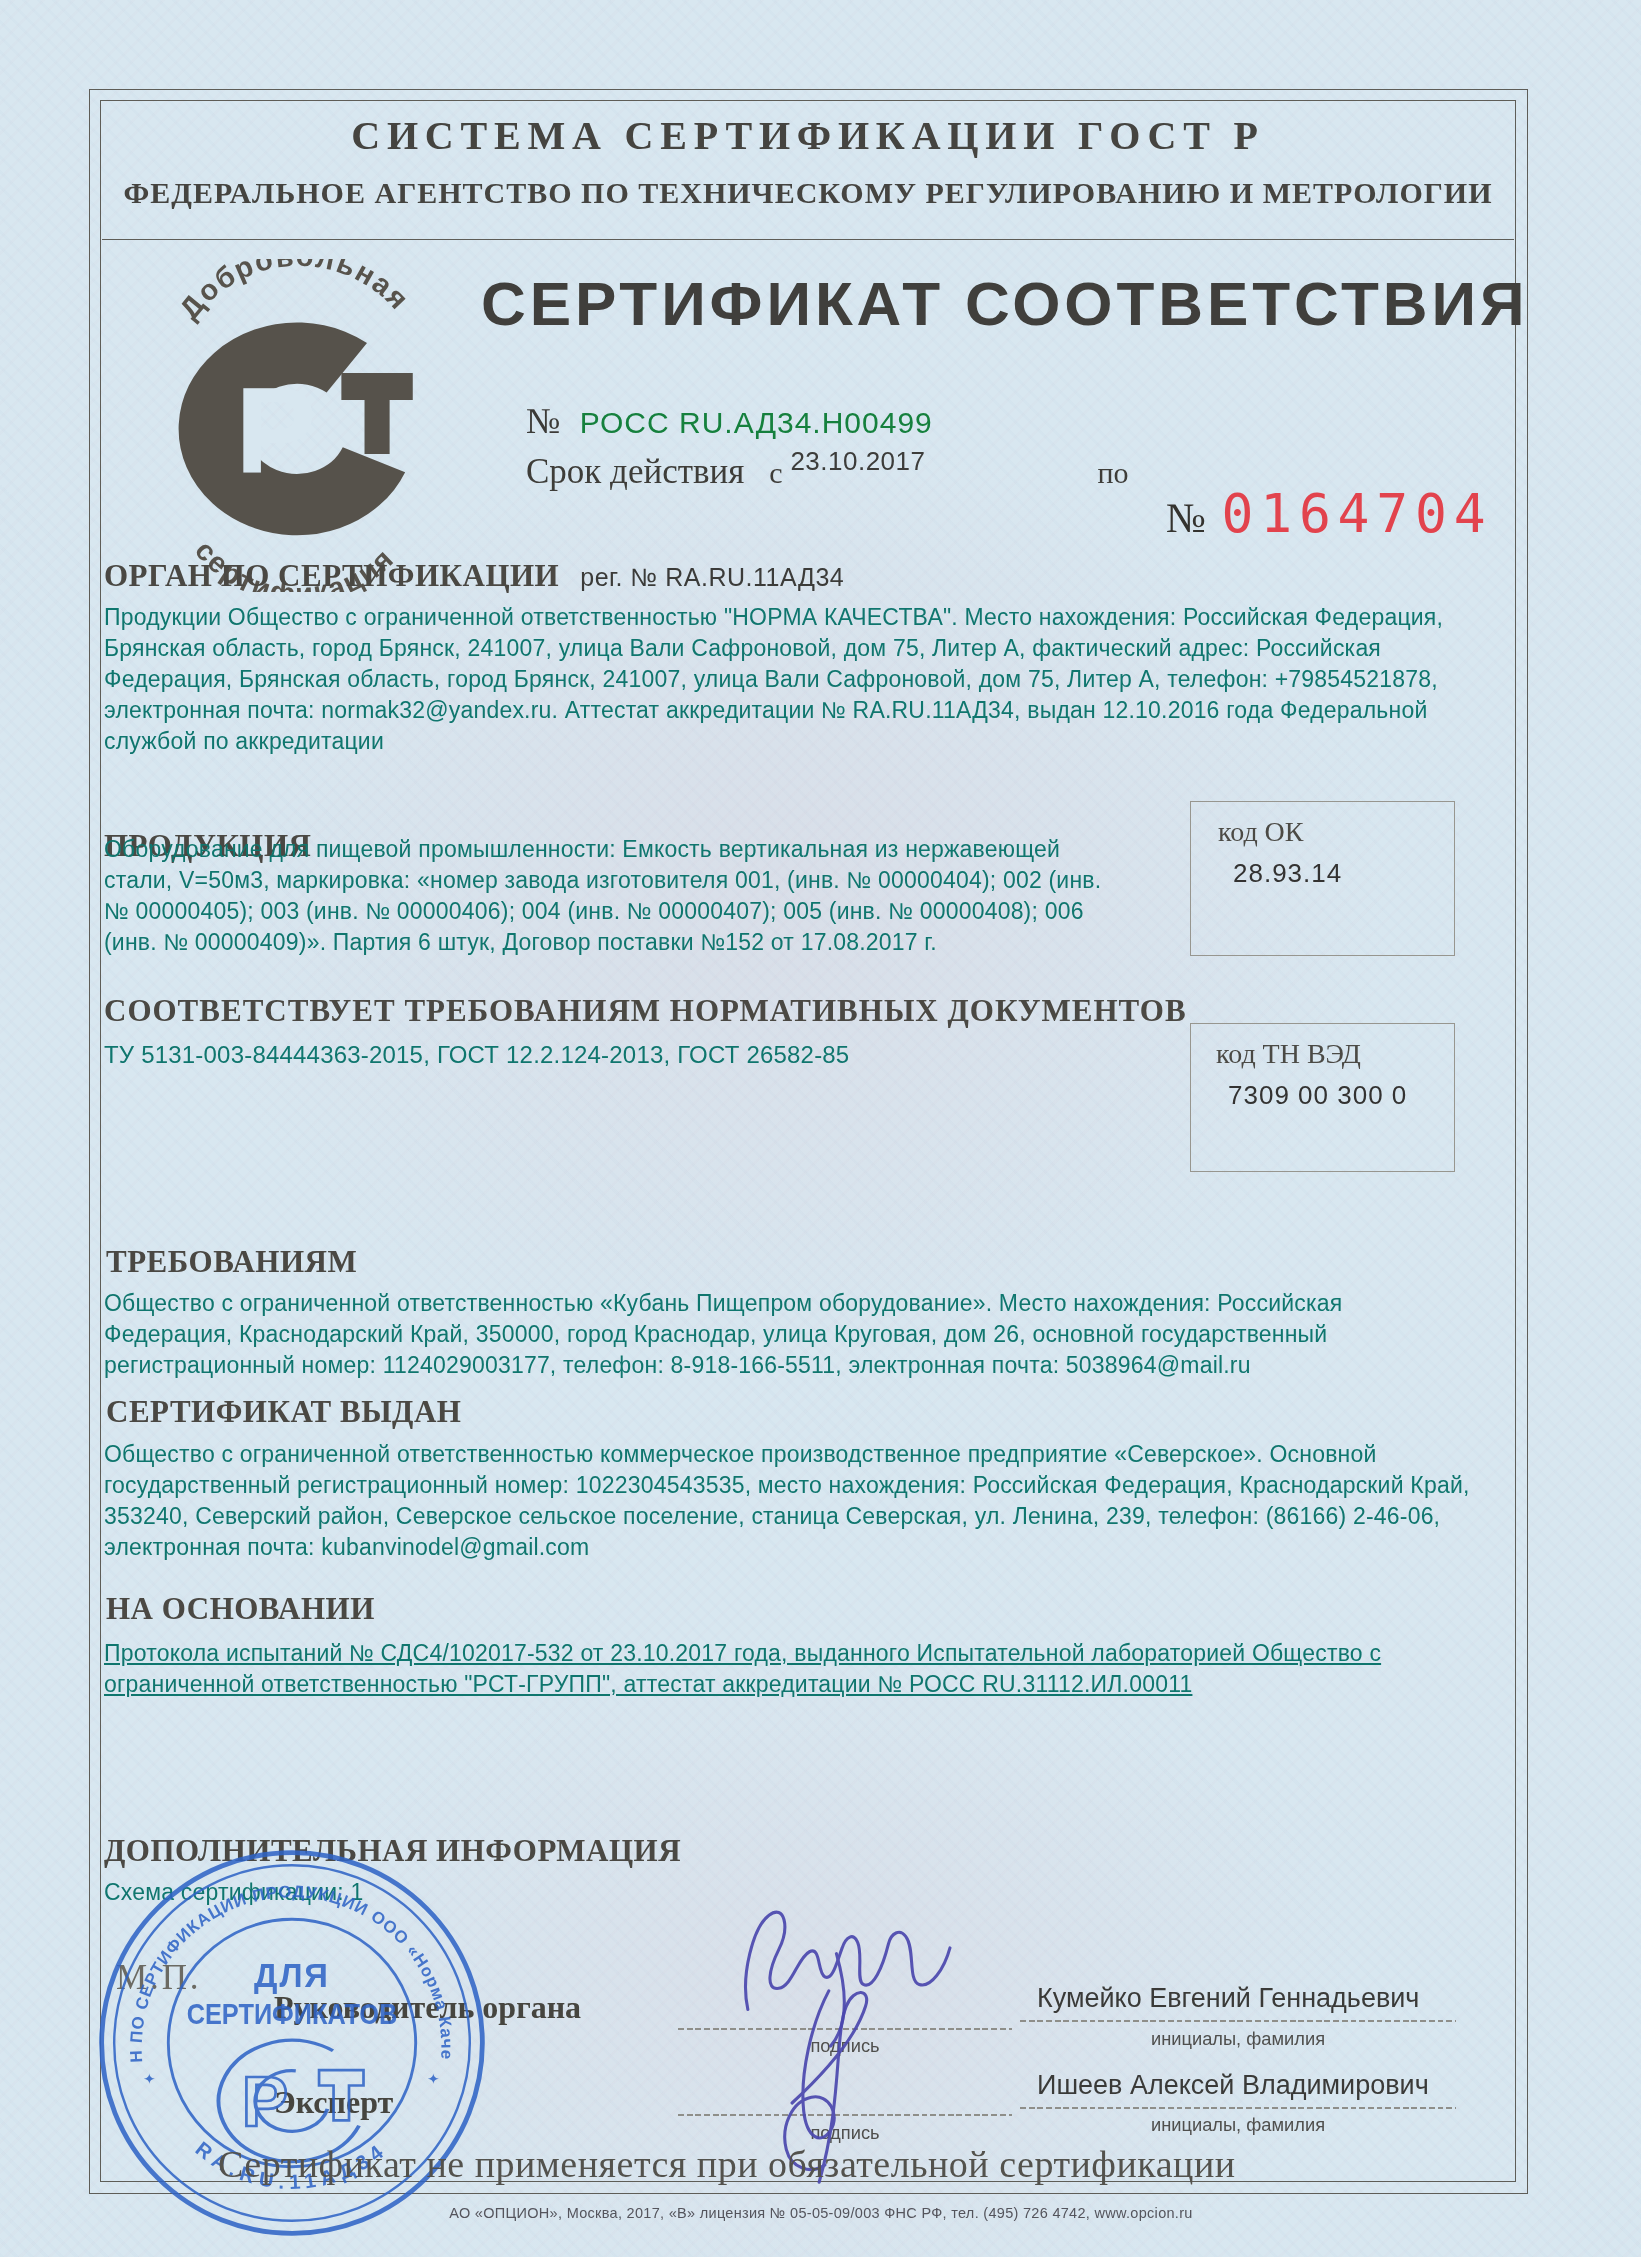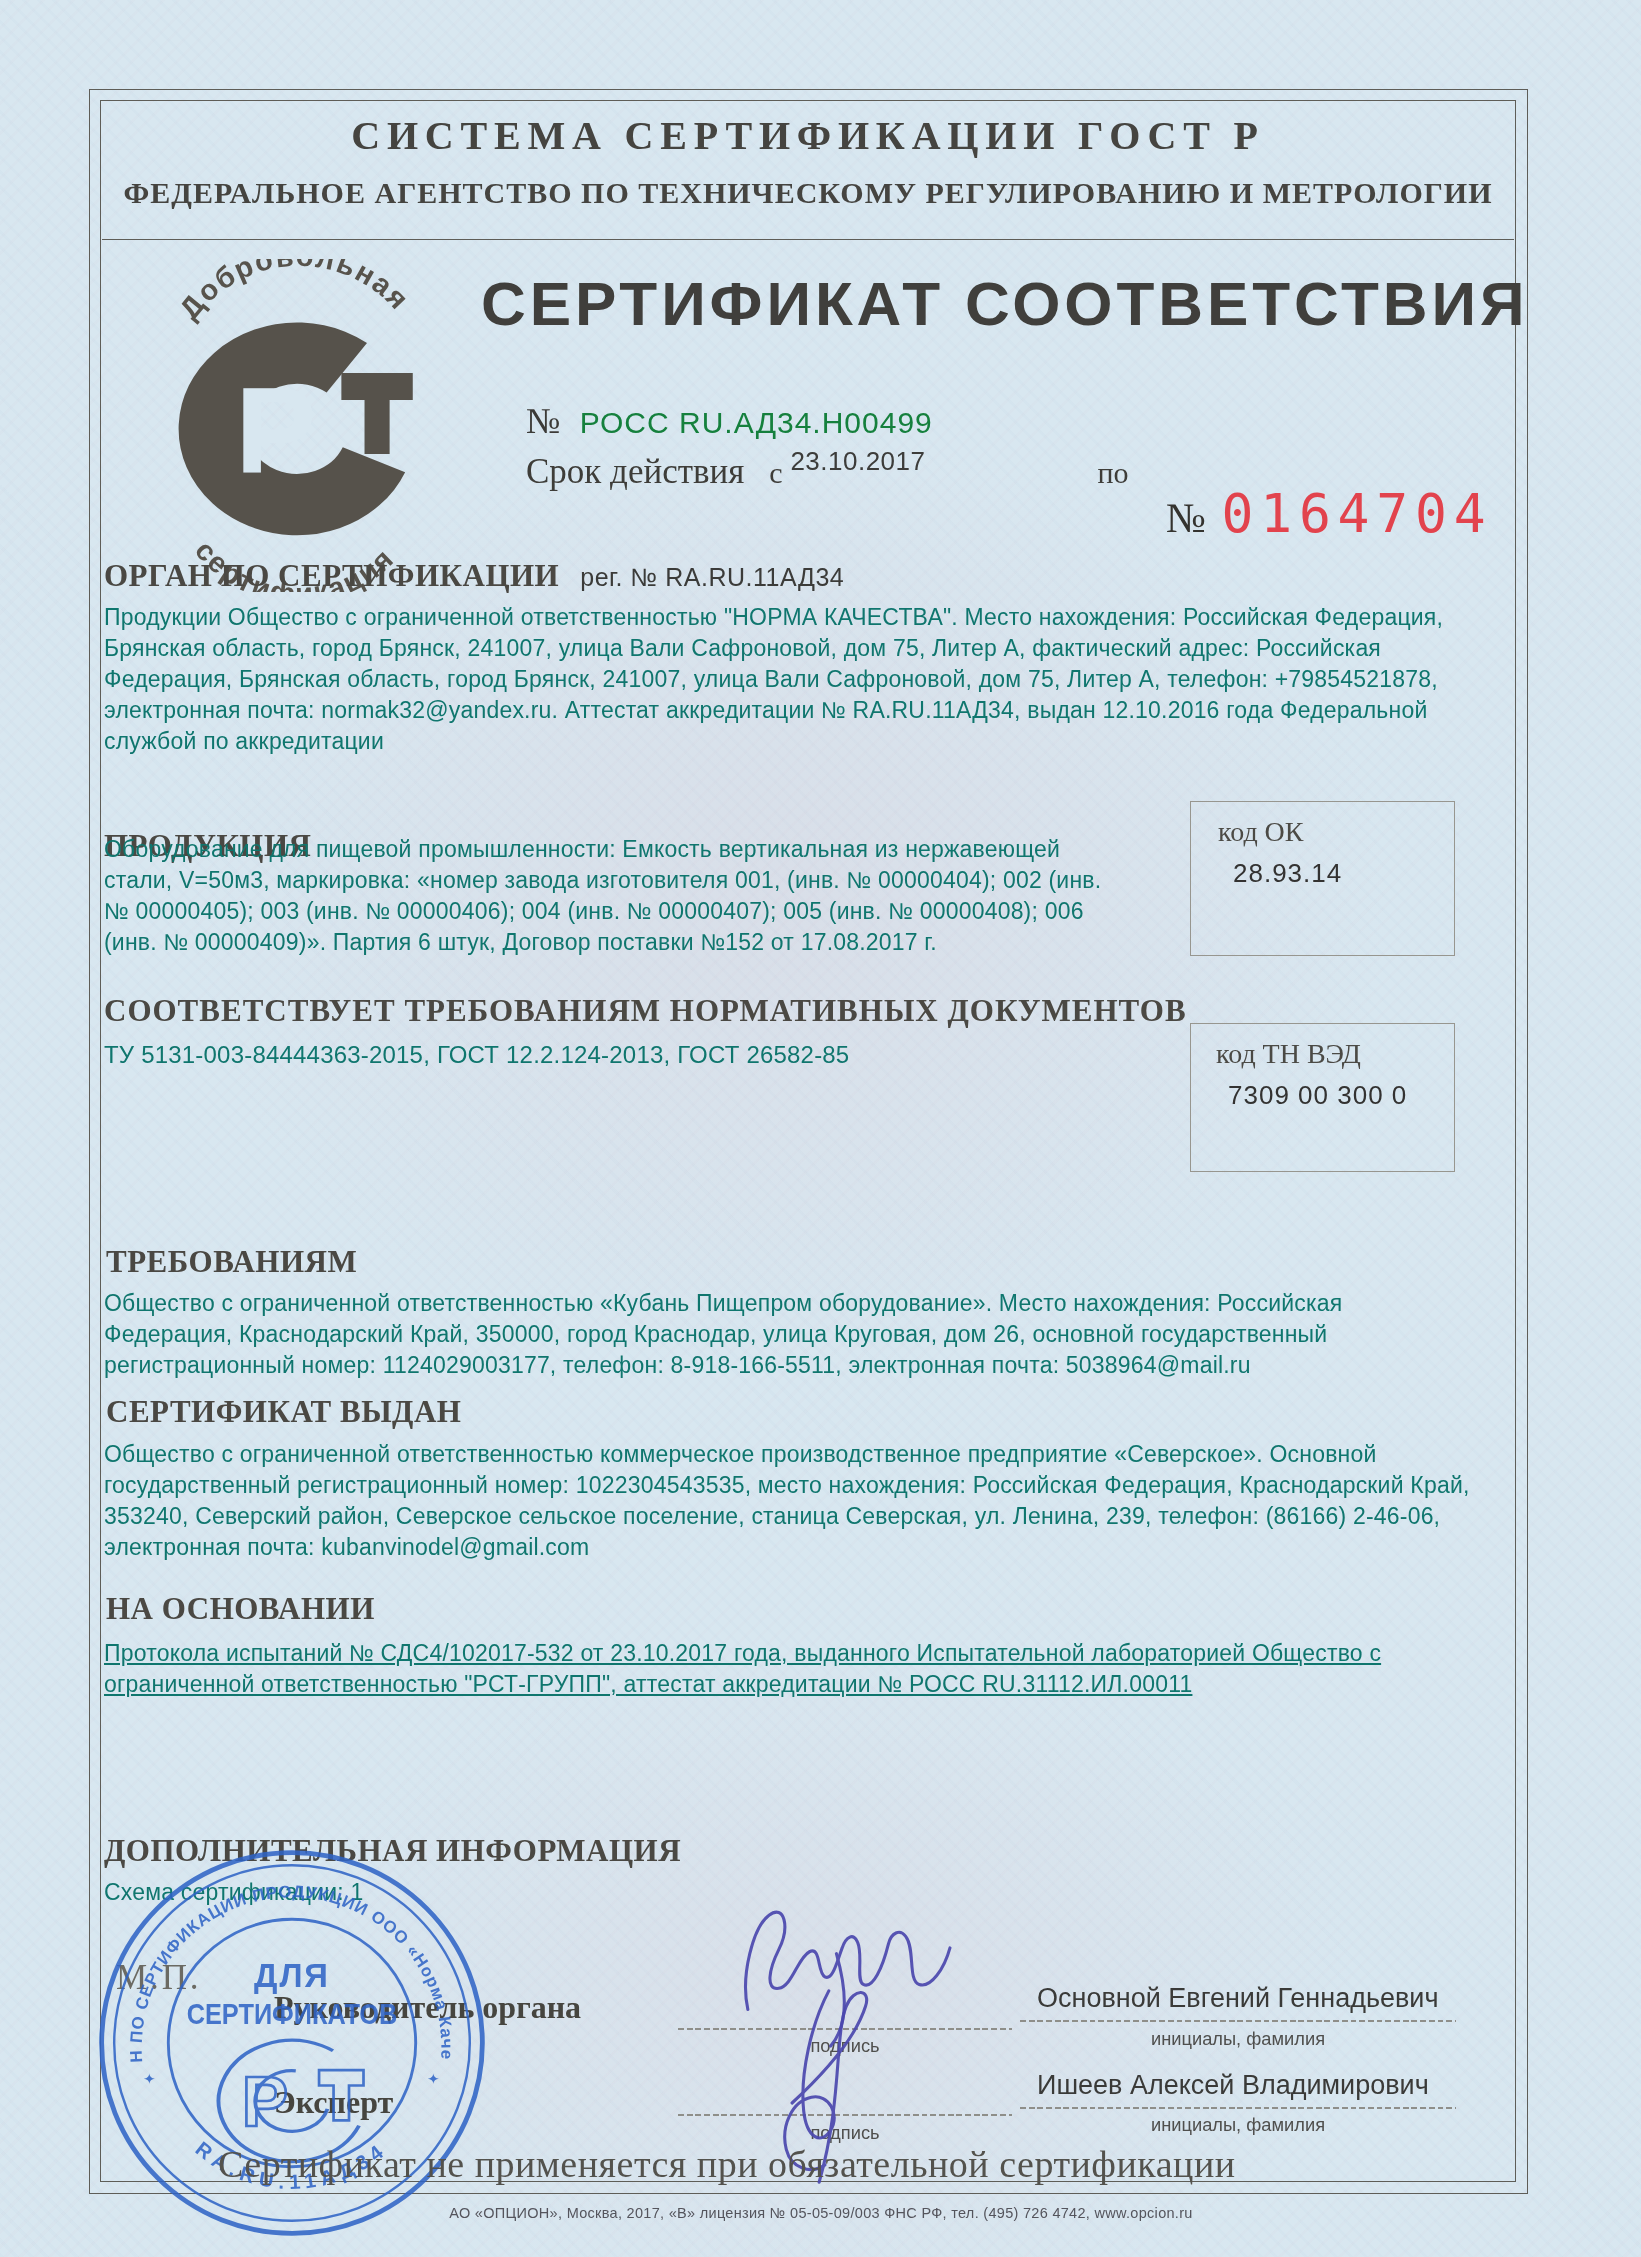--- a/index.html
+++ b/index.html
@@ -112,21 +112,21 @@
   <div class="abs body-t" style="left:104px;top:1638px;width:1375px;text-decoration:underline;">Протокола испытаний № СДС4/102017-532 от 23.10.2017 года, выданного Испытательной лабораторией Общество с ограниченной ответственностью "РСТ-ГРУПП", аттестат аккредитации № РОСС RU.31112.ИЛ.00011</div>
 
   <div class="abs sec-h" style="left:104px;top:1833px;">ДОПОЛНИТЕЛЬНАЯ ИНФОРМАЦИЯ</div>
   <div class="abs body-t" style="left:104px;top:1877px;width:772px;">Схема сертификации: 1</div>
 
   <div class="abs serif" style="left:116px;top:1958px;font-size:35px;color:#6b6a63;letter-spacing:2.9px;">М.П.</div>
 
   <div class="abs role" style="left:274px;top:1989px;">Руководитель органа</div>
   <div class="abs sig-line" style="left:678px;top:2028px;width:334px;"></div>
   <div class="abs sig-cap" style="left:678px;top:2035px;width:334px;">подпись</div>
-  <div class="abs sig-name" style="left:1037px;top:1983px;">Основной Евгений Геннадьевич</div>
+  <div class="abs sig-name" style="left:1037px;top:1983px;">Кумейко Евгений Геннадьевич</div>
   <div class="abs sig-line" style="left:1020px;top:2020px;width:436px;"></div>
   <div class="abs sig-cap" style="left:1020px;top:2028px;width:436px;">инициалы, фамилия</div>
 
   <div class="abs role" style="left:274px;top:2076px;margin-top:8px;">Эксперт</div>
   <div class="abs sig-line" style="left:678px;top:2114px;width:334px;"></div>
   <div class="abs sig-cap" style="left:678px;top:2122px;width:334px;">подпись</div>
   <div class="abs sig-name" style="left:1037px;top:2070px;">Ишеев Алексей Владимирович</div>
   <div class="abs sig-line" style="left:1020px;top:2107px;width:436px;"></div>
   <div class="abs sig-cap" style="left:1020px;top:2114px;width:436px;">инициалы, фамилия</div>
 

